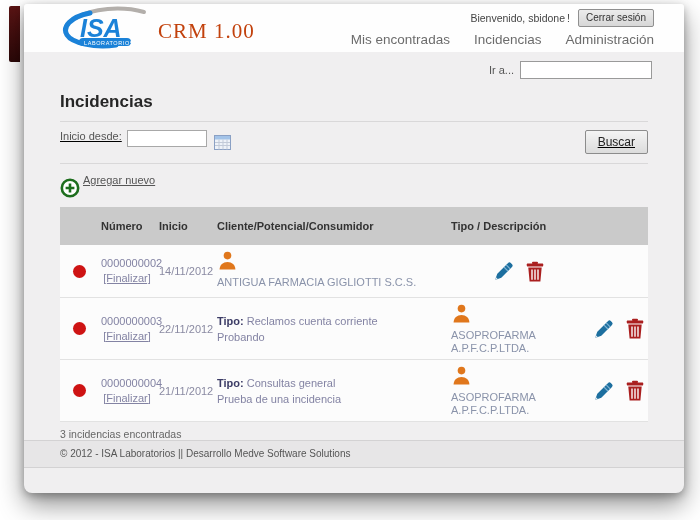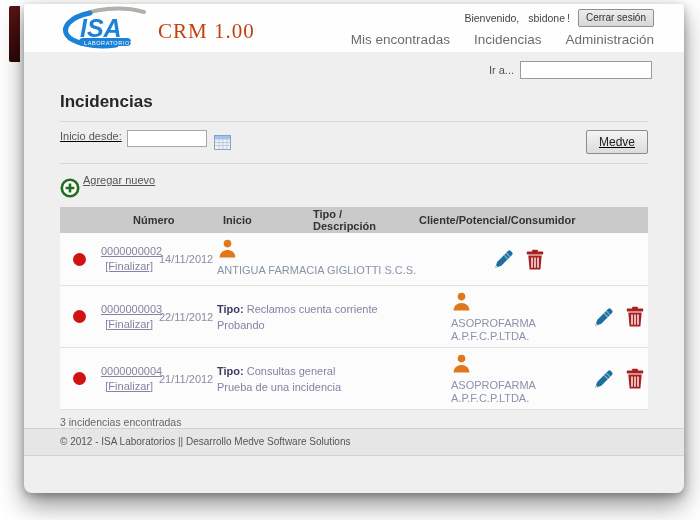--- a/index.html
+++ b/index.html
@@ -12,21 +12,21 @@
     background:#f0eff0; border-radius:3px 3px 8px 8px; overflow:hidden;
     box-shadow:0 12px 26px rgba(0,0,0,.42), 0 3px 8px rgba(0,0,0,.28); }
 
   
   .win-header { height:48px; background:#fefefe; display:flex; align-items:center;
     padding:0 30px 0 36px; }
   .app-title { font-family:"Liberation Serif", serif; font-size:21px; color:#c2410c;
     margin-left:10px; letter-spacing:1px; margin-top:6px; }
   .header-right { margin-left:auto; display:flex; flex-direction:column; align-items:flex-end; gap:5px; }
   .welcome-row { display:flex; align-items:center; font-size:10.5px; color:#444; }
-  .welcome-row .user-link { color:#444; margin:0 2px 0 9px; cursor:pointer; }
+  .welcome-row .user-link { color:#444; margin:0 2px 0 3px; cursor:pointer; }
   .logout-btn { margin-left:8px; font-size:10px; color:#333; background:linear-gradient(#ececec,#d7d7d7);
     border:1px solid #8f8f8f; border-radius:2px; padding:2px 7px 3px; cursor:pointer;
     font-family:"Liberation Sans", sans-serif; }
   .nav-row { display:flex; gap:24px; font-size:13.5px; color:#6c6c6c; }
   .nav-item { cursor:pointer; }
 
   
   .win-body { height:432px; display:flex; flex-direction:column; }
   .goto-row { display:flex; justify-content:flex-end; align-items:center; gap:6px;
     padding:9px 32px 0 0; font-size:11px; color:#555; }
@@ -42,27 +42,27 @@
   .cal-btn { background:none; border:0; padding:0; cursor:pointer; line-height:0; }
   .flex-sp { flex:1; }
   .search-btn { font-size:12px; color:#222; background:linear-gradient(#f4f4f4,#dcdcdc);
     border:1px solid #8c8c8c; border-radius:2px; padding:4px 12px; cursor:pointer;
     font-family:"Liberation Sans", sans-serif; }
 
   .addnew-row { display:flex; align-items:flex-end; gap:3px; padding:10px 0 9px; }
   .addnew-link { font-size:11px; color:#555; text-decoration:underline; cursor:pointer; margin-bottom:12px; }
 
   .grid { display:grid; grid-template-columns:38px 58px 58px 1fr 140px 60px; }
-  .thead { background:#cacaca; height:26px; align-items:center; font-size:11px; font-weight:bold; color:#333;gap:32px; }
+  .thead { background:#cacaca; height:38px; align-items:center; font-size:11px; font-weight:bold; color:#333; }
   .thead > div { padding-left:3px; }
   .trow { background:#fcfcfc; border-bottom:1px solid #e2e2e2; min-height:53px; align-items:center; }
   .trow > div { padding:4px 3px; font-size:11px; }
   .c-dot { display:flex; justify-content:center; }
   .dot { width:13px; height:13px; border-radius:50%; background:#ce1313; }
-  .c-num { text-align:right; color:#8383a3; line-height:15px;text-decoration:underline; }
+  .c-num { text-align:center; color:#8383a3; line-height:15px; }
   .finalize { text-decoration:underline; color:#8383a3; cursor:pointer; }
   .c-date { color:#8a8aa2; }
   .c-tipo { color:#8383a3; line-height:16px; padding-right:10px !important; }
   .tipo-lbl { font-weight:bold; color:#3c3c66; }
   .c-client { align-self:stretch; color:#8a93aa; font-size:10.5px; line-height:13px; padding-top:5px !important; }
   .c-client .person { display:block; margin-bottom:2px; }
   .c-actions { display:flex; align-items:center; justify-content:center; gap:11px; }
   .icon-btn { background:none; border:0; padding:0; cursor:pointer; line-height:0; }
 
   .results { font-size:10.5px; color:#666; margin-top:6px; }
@@ -120,42 +120,42 @@
         <span class="filter-label">Inicio desde:</span>
         <input class="filter-input" type="text" value="" style="">
         <button class="cal-btn">
           <svg width="17" height="16" viewBox="0 0 17 16">
             <rect x="0.5" y="1.5" width="16" height="14" fill="#eef2f8" stroke="#8aa0c4"></rect>
             <rect x="1" y="2" width="15" height="3.5" fill="#a3c3e8"></rect>
             <path d="M1 8.5h15 M1 11.5h15 M5 5.5v10 M9 5.5v10 M13 5.5v10" stroke="#c2cad8" stroke-width="1"></path>
           </svg>
         </button>
         <span class="flex-sp"></span>
-        <button class="search-btn">Medve</button>
+        <button class="search-btn">Buscar</button>
       </div>
 
       <div class="divider"></div>
 
       <div class="addnew-row">
         <span style="line-height:0;cursor:pointer;">
           <svg width="20" height="20" viewBox="0 0 20 20">
             <circle cx="10" cy="10" r="8.2" fill="#ffffff" stroke="#1e6e1e" stroke-width="2.6"></circle>
             <path d="M10 5.6v8.8 M5.6 10h8.8" stroke="#1e6e1e" stroke-width="2.6"></path>
           </svg>
         </span>
         <span class="addnew-link">Agregar nuevo</span>
       </div>
 
       <div>
         <div class="grid thead">
           <div></div>
           <div>Número</div>
           <div>Inicio</div>
+          <div>Cliente/Potencial/Consumidor</div>
           <div>Tipo / Descripción</div>
-          <div>Cliente/Potencial/Consumidor</div>
           <div></div>
         </div>
 
         <div class="grid trow">
           <div class="c-dot">
               <span class="dot"></span>
             </div>
           <div class="c-num">
             <span>0000000002</span><br>
             <span class="finalize">[Finalizar]</span>

